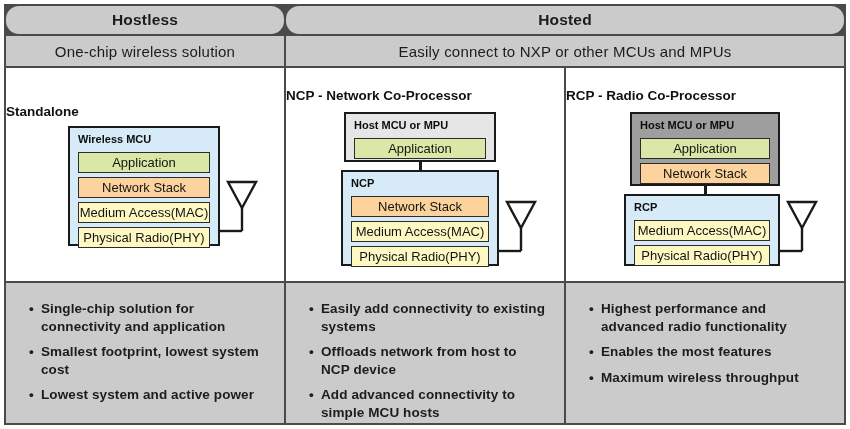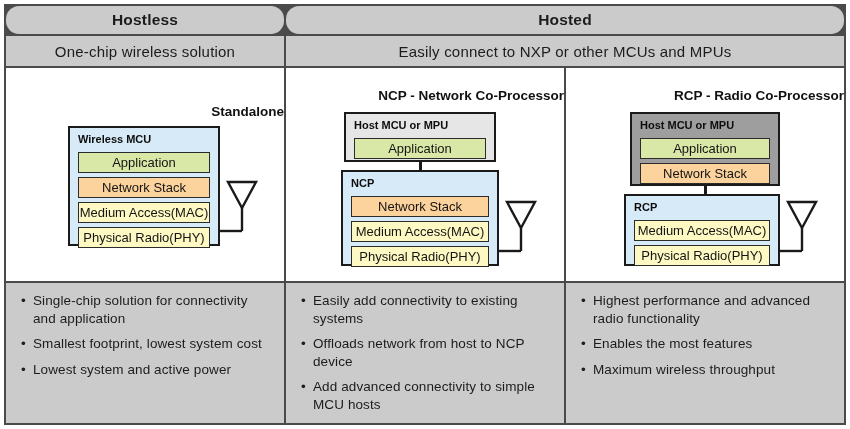--- a/index.html
+++ b/index.html
@@ -25,21 +25,21 @@
   .cell{background:#ffffff;box-sizing:border-box;overflow:hidden;}
   .head{
     background:#cbcbcb;
     display:flex;align-items:center;justify-content:center;
     font-size:15px;letter-spacing:.2px;
   }
   .head.b{font-weight:bold;font-size:15.5px;border-radius:13px;}
   .span2{grid-column:2 / 4;}
   .diag{position:relative;background:#ffffff;}
   .dtitle{
-    position:absolute;left:0;right:0;text-align:right;
+    position:absolute;left:0;right:0;text-align:left;
     font-weight:bold;font-size:13.5px;color:#111;
   }
   .chipbox{
     position:absolute;box-sizing:border-box;
     border:2px solid #1a1a1a;
     padding-top:3px;
   }
   .chipbox.bluebg{background:#d6eaf8;}
   .chipbox.lgray{background:#e6e6e6;}
   .chipbox.dgray{background:#9e9e9e;}
@@ -56,22 +56,22 @@
   .bar.green{background:#d9e8a6;}
   .bar.orange{background:#fcd39c;}
   .bar.blue{background:#fef9c3;}
   .vconn{position:absolute;width:3px;background:#1a1a1a;}
   .antenna{position:absolute;}
   .bullets-cell{
     background:#cbcbcb;
     padding:9px 10px 6px 14px;
   }
   .bullets{
-    margin:0;padding:0;list-style:none;
-    font-size:13.5px;line-height:1.3;color:#1c1c1c;letter-spacing:.1px;
+    margin:8px;padding:0;list-style:none;
+    font-size:13.5px;line-height:1.3;color:#1c1c1c;letter-spacing:.1px;font-weight:bold;
   }
   .bullets li{
     position:relative;padding-left:13px;margin-bottom:8px;
   }
   .bullets li::before{
     content:"\2022";
     position:absolute;left:1px;top:0;
   }
 </style>
 </head>

